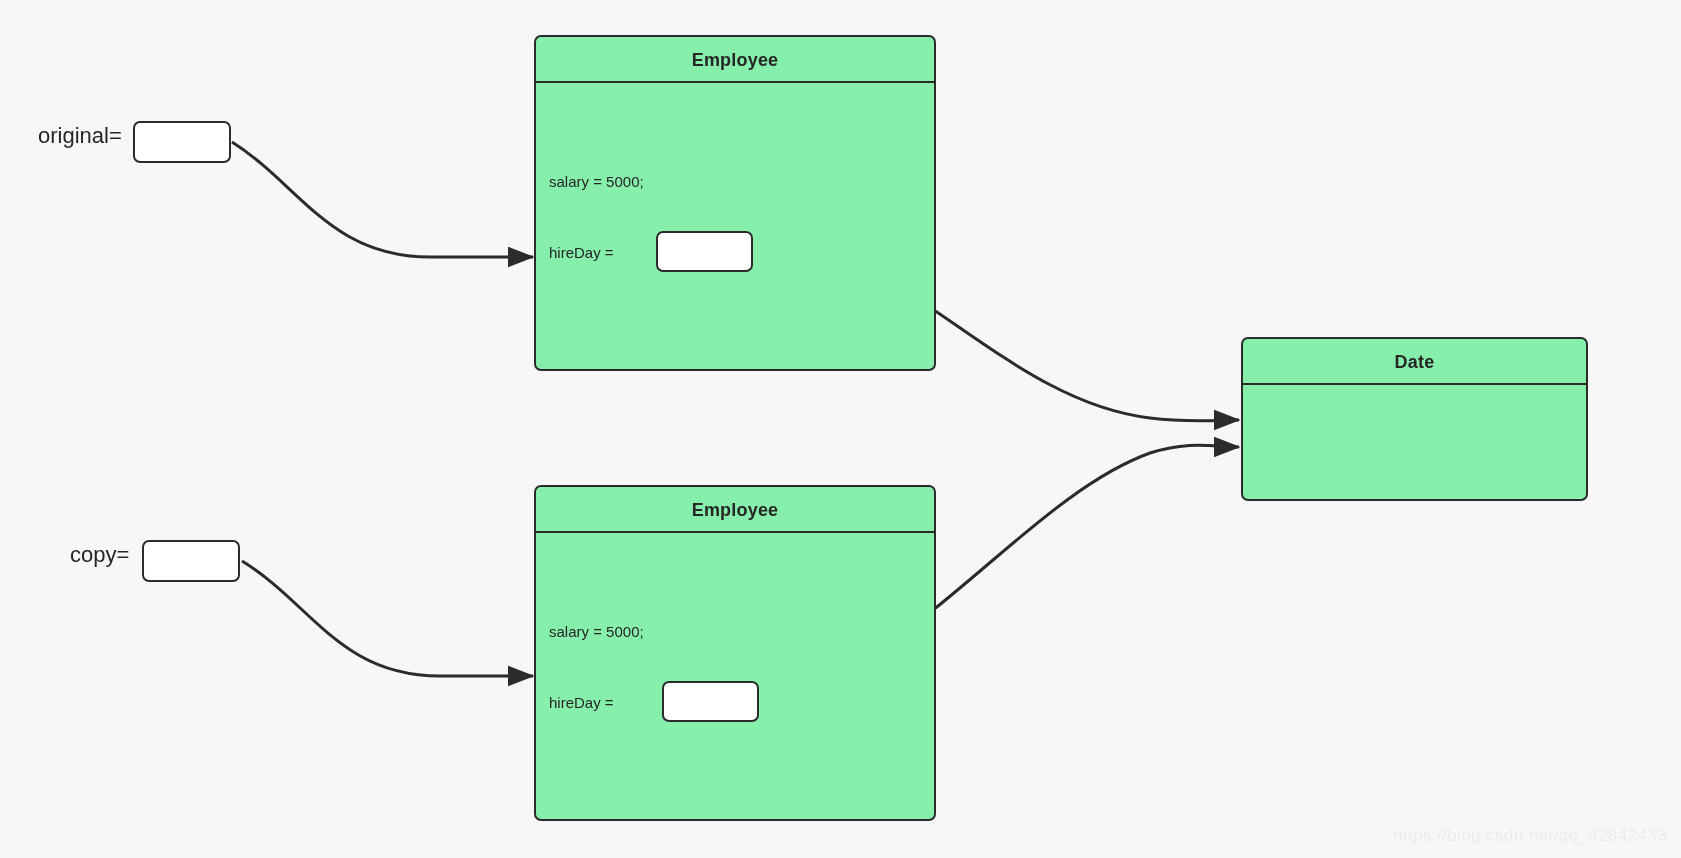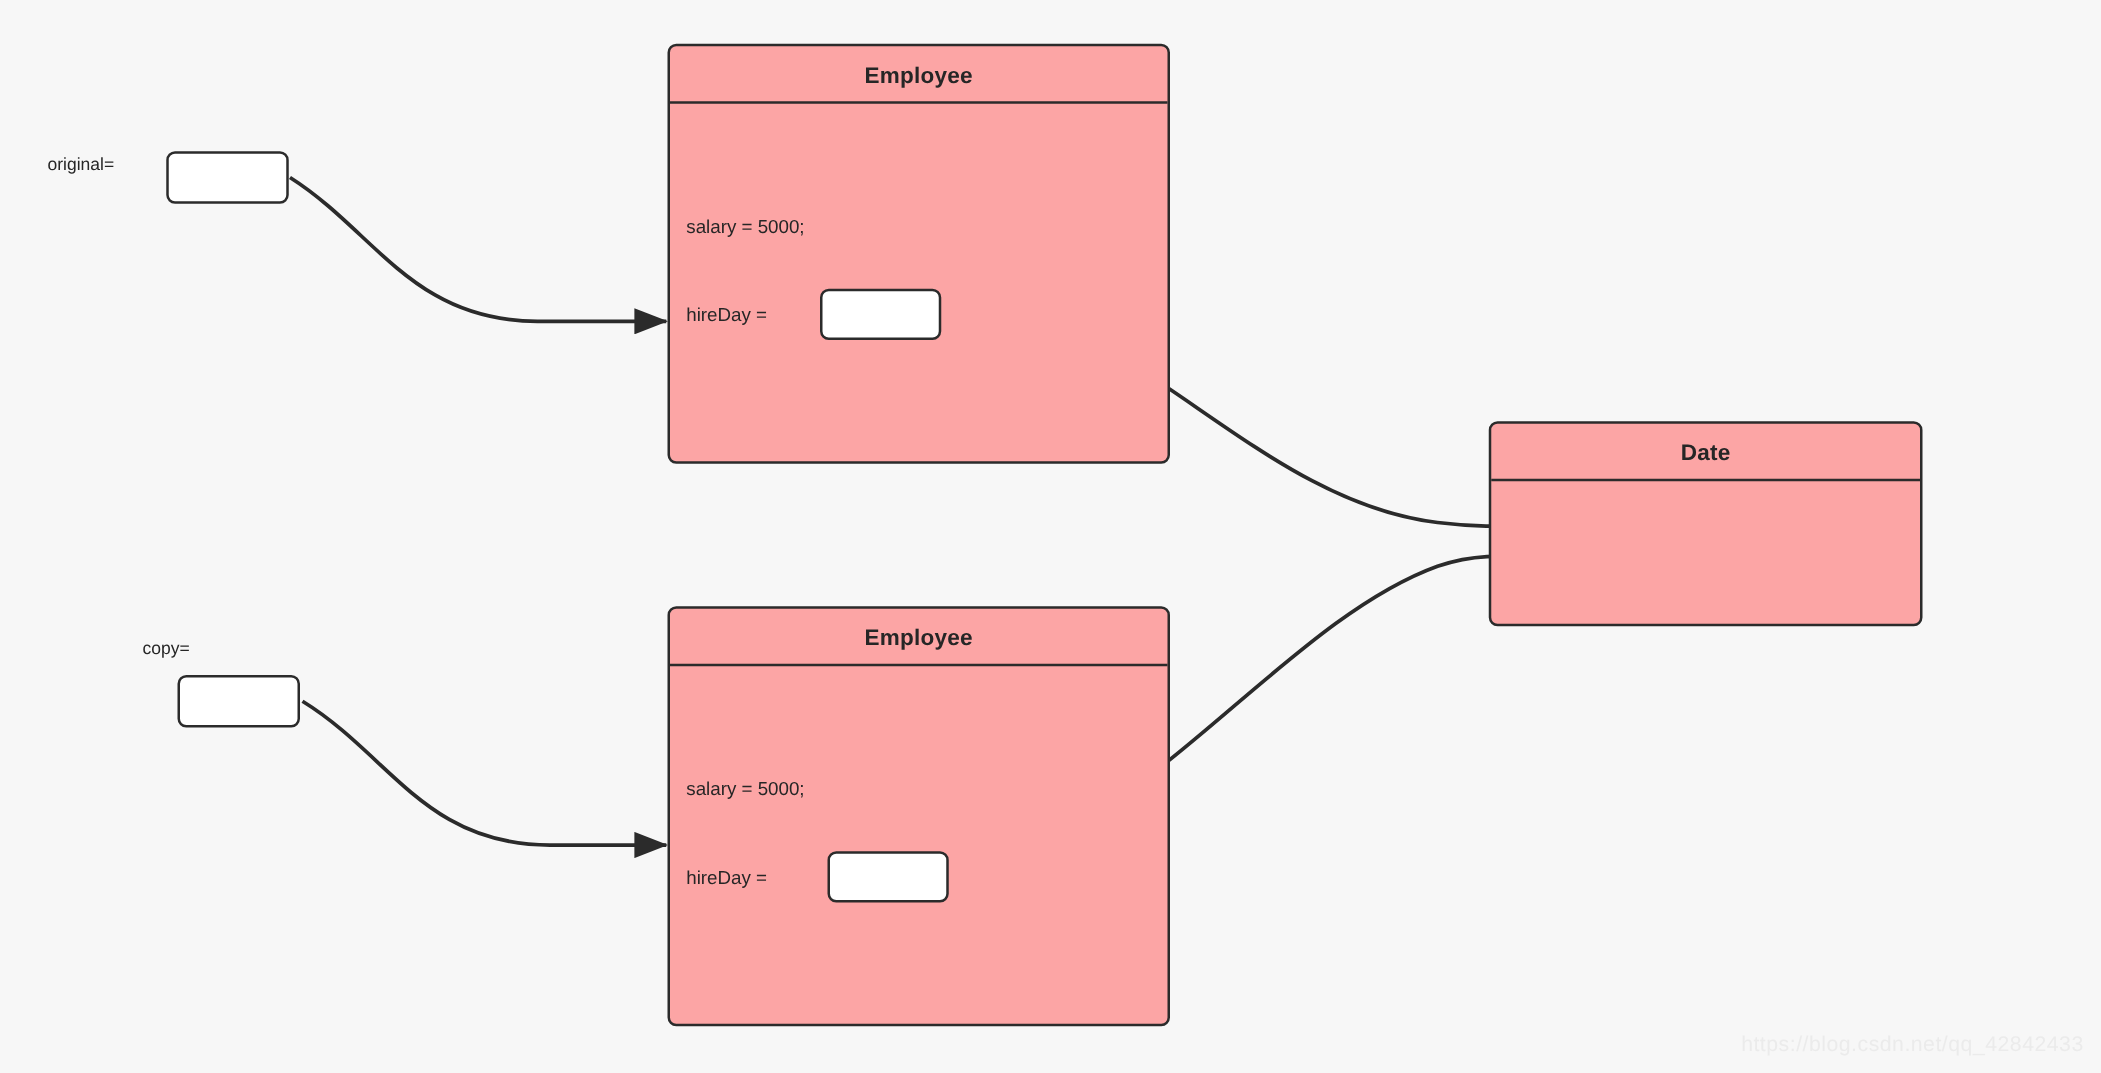--- a/index.html
+++ b/index.html
@@ -24,21 +24,21 @@
   svg.layer {
     position: absolute;
     left: 0;
     top: 0;
     width: 1681px;
     height: 858px;
   }
   .uml-box {
     position: absolute;
     box-sizing: border-box;
-    background: #fca5a5;
+    background: #86efac;
     border: 2.5px solid #2b2b2b;
     border-radius: 7px;
   }
   .uml-header {
     box-sizing: border-box;
     height: 46px;
     line-height: 46px;
     text-align: center;
     font-weight: bold;
     font-size: 18px;
@@ -59,21 +59,21 @@
   }
   .slot {
     position: absolute;
     box-sizing: border-box;
     background: #ffffff;
     border: 2.5px solid #2b2b2b;
     border-radius: 7px;
   }
   .var-label {
     position: absolute;
-    font-size: 14px;
+    font-size: 22px;
     color: #262626;
     white-space: nowrap;
   }
   .watermark {
     position: absolute;
     right: 14px;
     bottom: 12px;
     font-size: 17px;
     color: #ebebeb;
     letter-spacing: 0.4px;
@@ -98,40 +98,40 @@
     <path d="M 242 561 C 312 604, 340 676, 440 676 L 533 676" fill="none" stroke="#2b2b2b" stroke-width="3" marker-end="url(#arrowhead)"></path>
 
     <path d="M 753 238 C 900 238, 1000 400, 1150 418 C 1190 423, 1215 420, 1239 420" fill="none" stroke="#2b2b2b" stroke-width="3" marker-end="url(#arrowhead)"></path>
 
     <path d="M 759 690 C 900 690, 1020 500, 1150 453 C 1190 440, 1215 447, 1239 447" fill="none" stroke="#2b2b2b" stroke-width="3" marker-end="url(#arrowhead)"></path>
   </svg>
 
   <div class="var-label" style="left:38px; top:123px;">original=</div>
   <div class="slot" style="left:133px; top:121px; width:98px; height:42px;"></div>
 
-  <div class="var-label" style="left:70px; top:510px;margin-left:44px;">copy=</div>
+  <div class="var-label" style="left:70px; top:542px;">copy=</div>
   <div class="slot" style="left:142px; top:540px; width:98px; height:42px;"></div>
 
   <div class="uml-box" style="left:534px; top:35px; width:402px; height:336px;">
     <div class="uml-header">Employee</div>
     <div class="uml-body">
       <div class="field-line" style="left:13px; top:90px;">salary = 5000;</div>
       <div class="field-line" style="left:13px; top:161px;">hireDay =</div>
       <div class="slot" style="left:120px; top:148px; width:97px; height:41px;"></div>
     </div>
   </div>
 
   <div class="uml-box" style="left:534px; top:485px; width:402px; height:336px;">
     <div class="uml-header">Employee</div>
     <div class="uml-body">
       <div class="field-line" style="left:13px; top:90px;">salary = 5000;</div>
       <div class="field-line" style="left:13px; top:161px;">hireDay =</div>
       <div class="slot" style="left:126px; top:148px; width:97px; height:41px;"></div>
     </div>
   </div>
 
-  <div class="uml-box" style="left:1191px; top:337px; width:347px; height:164px;">
+  <div class="uml-box" style="left:1241px; top:337px; width:347px; height:164px;">
     <div class="uml-header">Date</div>
     <div class="uml-body"></div>
   </div>
 
   <div class="watermark">https://blog.csdn.net/qq_42842433</div>
 </div>
 
 </body></html>

